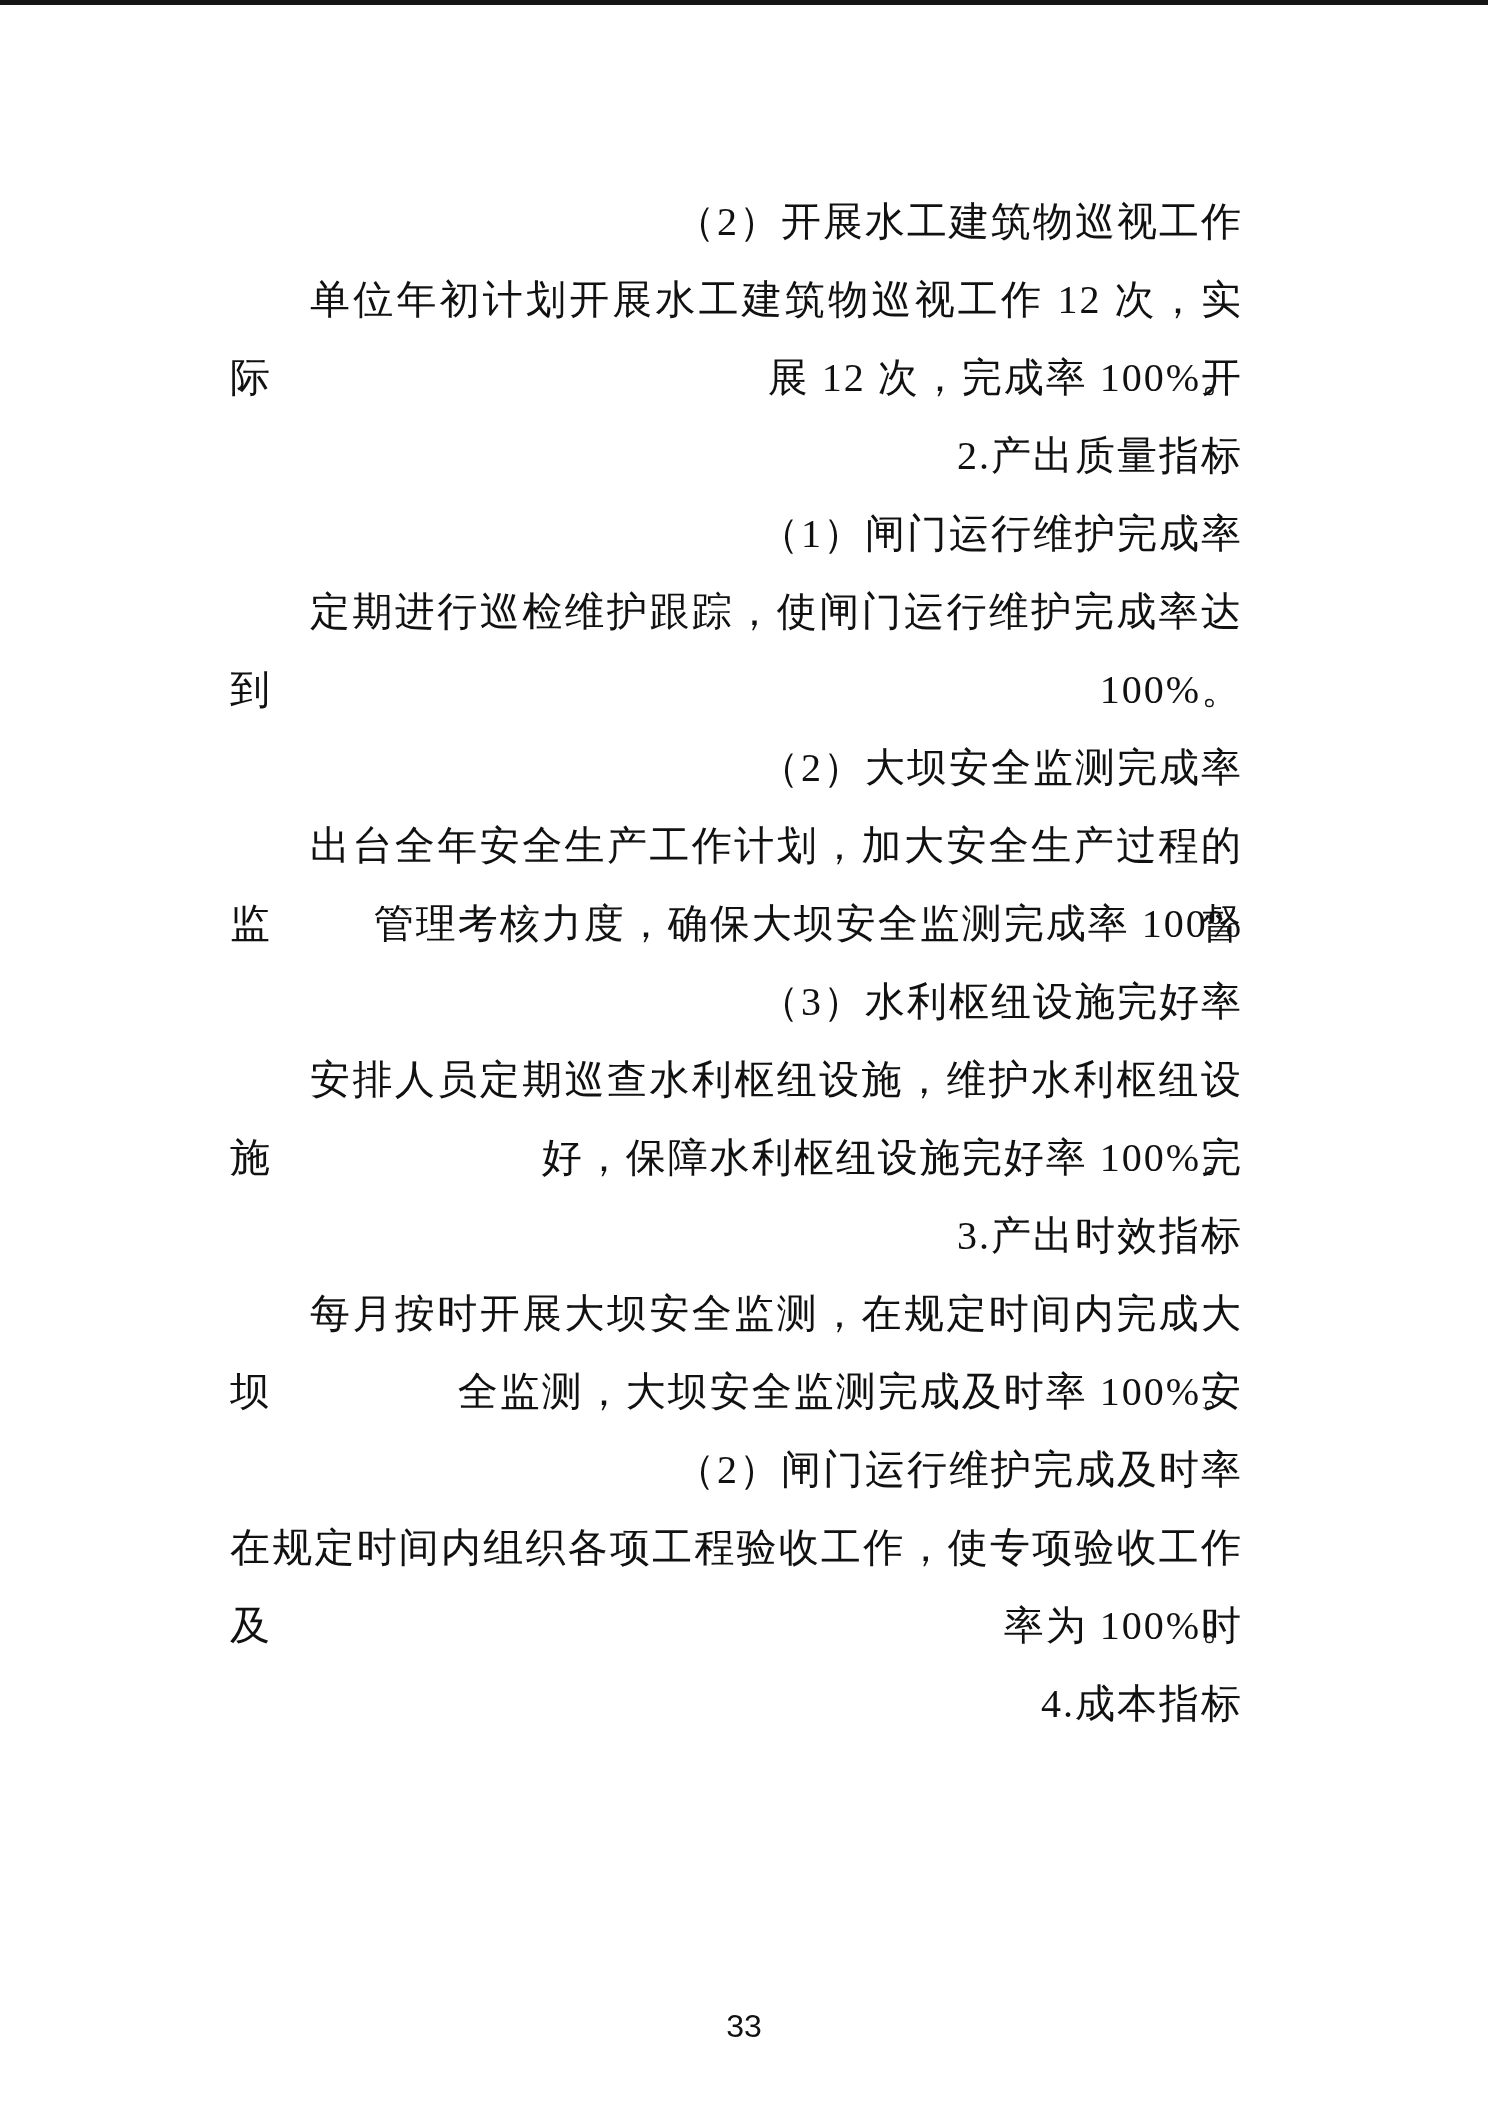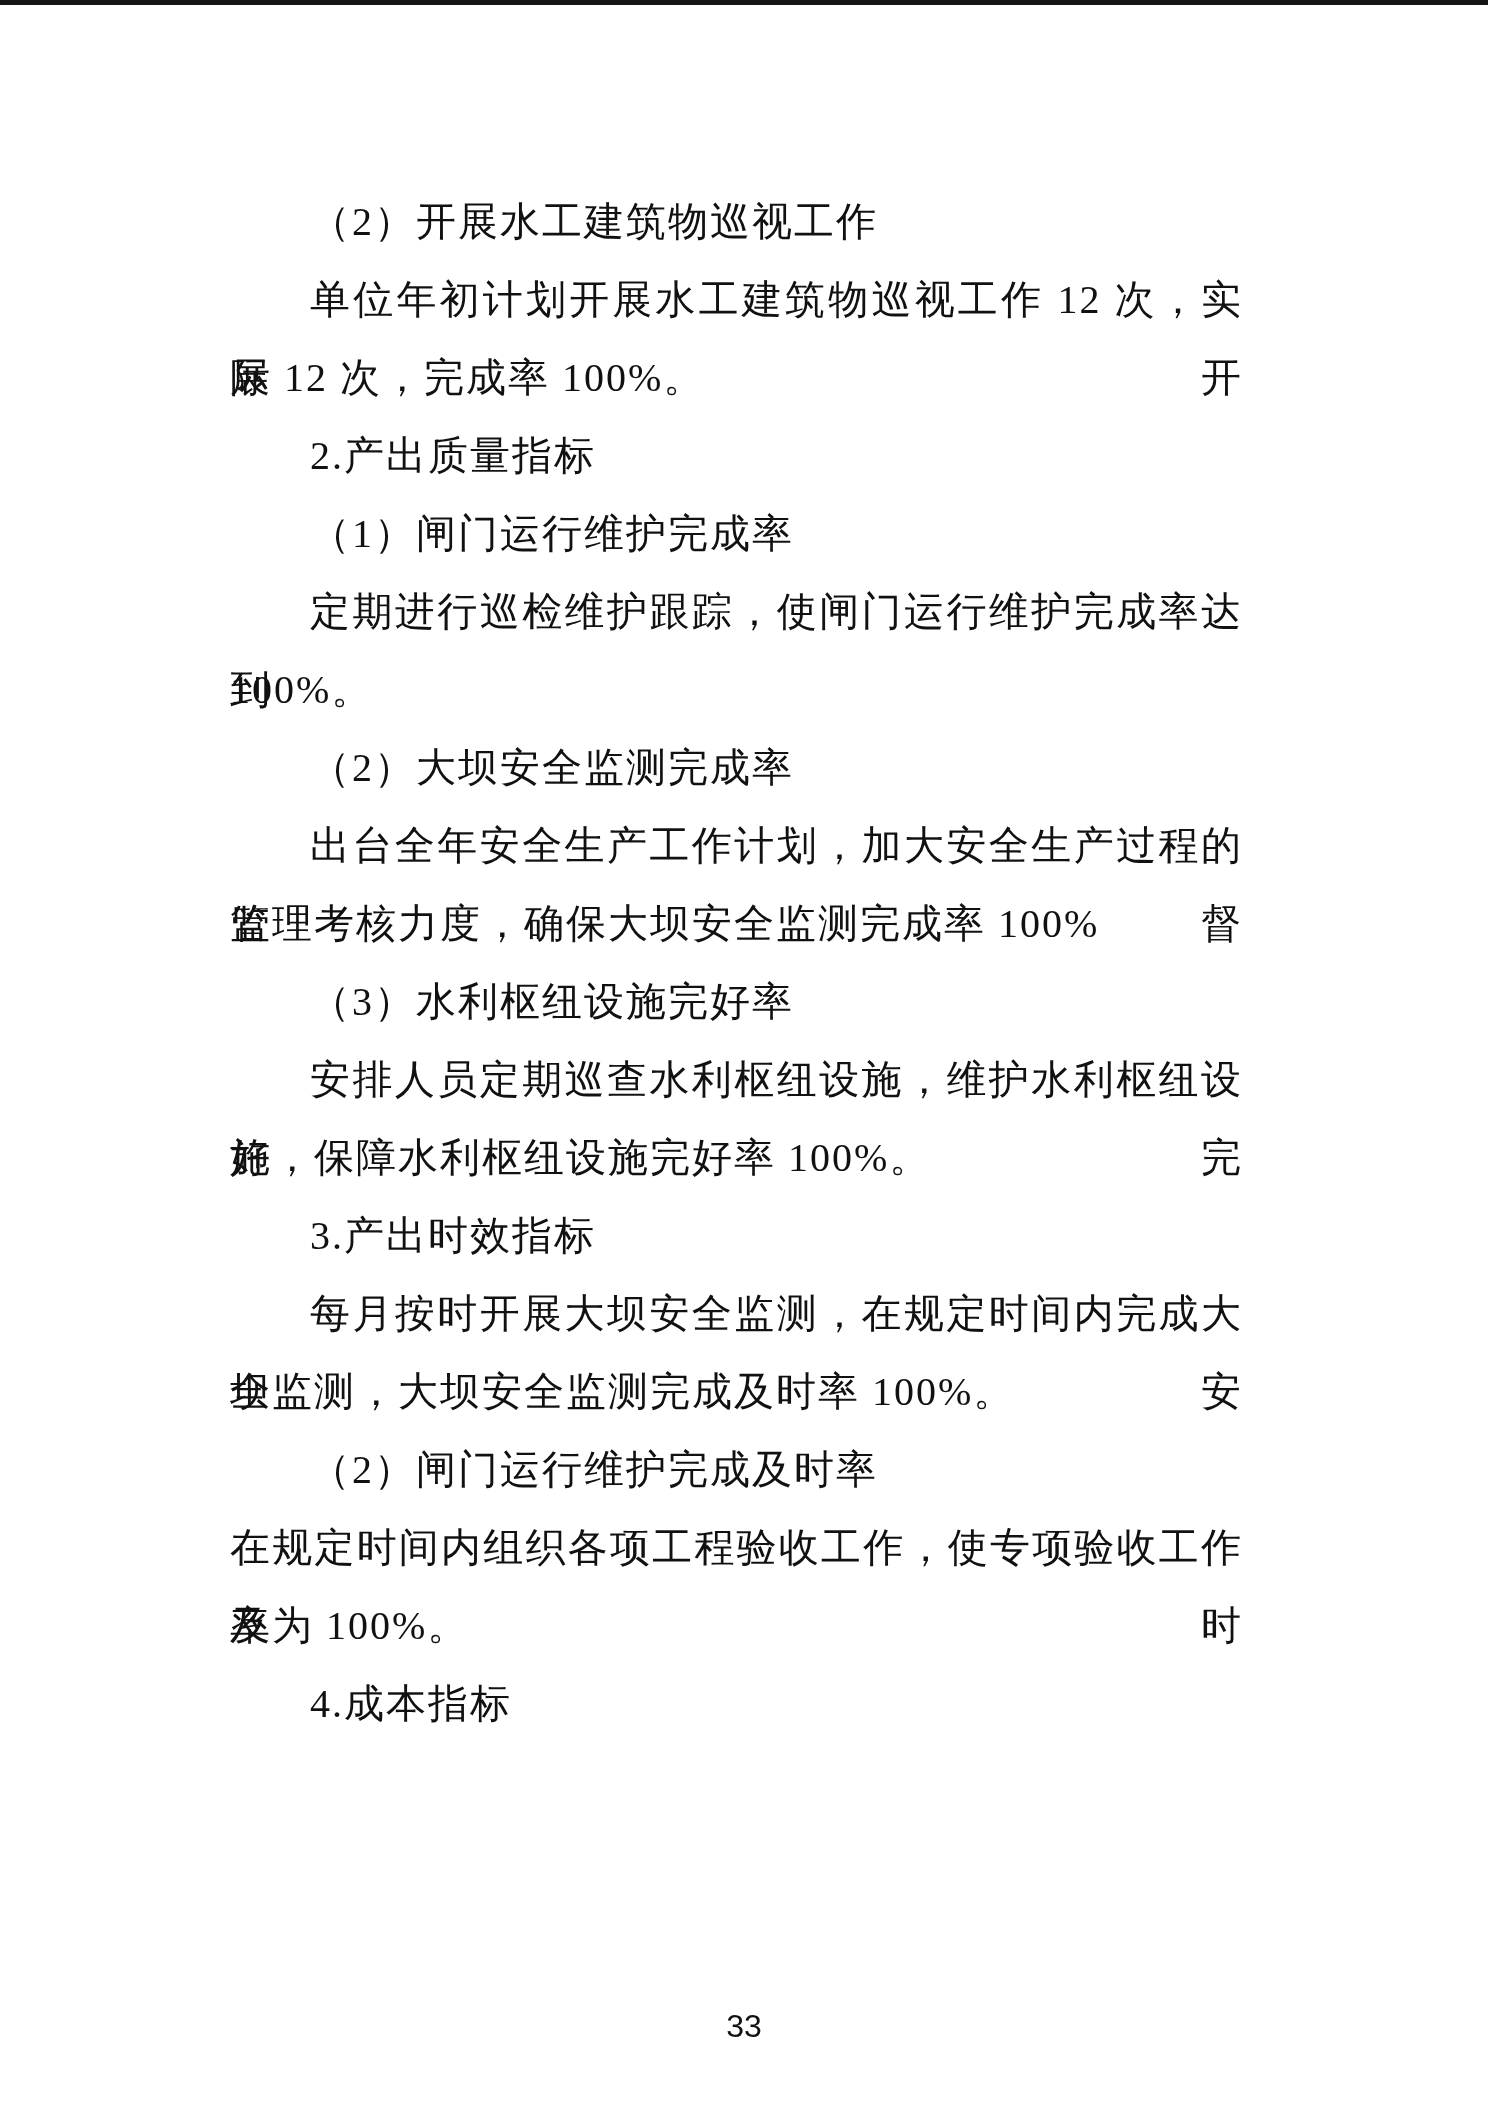--- a/index.html
+++ b/index.html
@@ -29,21 +29,21 @@
     left: 230px;
     top: 183px;
     width: 1013px;
   }
   .line {
     height: 78px;
     line-height: 78px;
     font-size: 40px;
     letter-spacing: 2px;
     white-space: nowrap;
-    text-align: left;
+    text-align: right;
   }
   .line.indent {
     text-indent: 80px;
   }
   .line.full {
     white-space: normal;
     text-align: justify;
     text-align-last: justify;
     text-justify: inter-character;
   }

